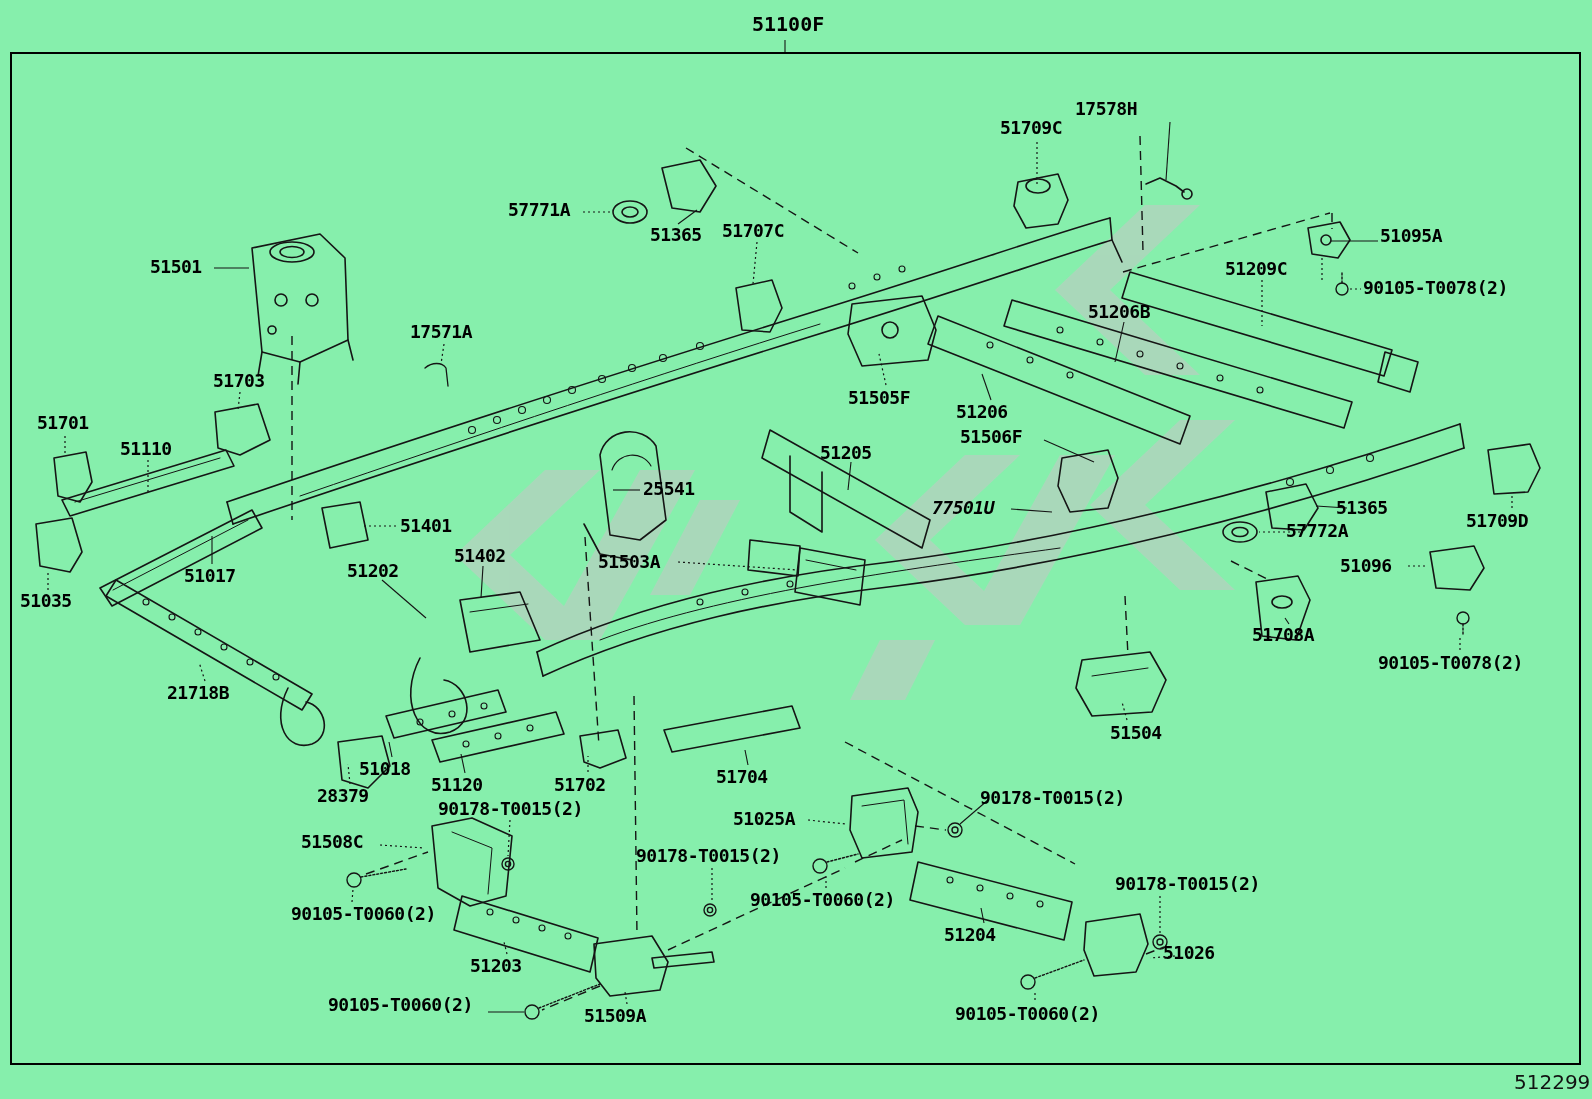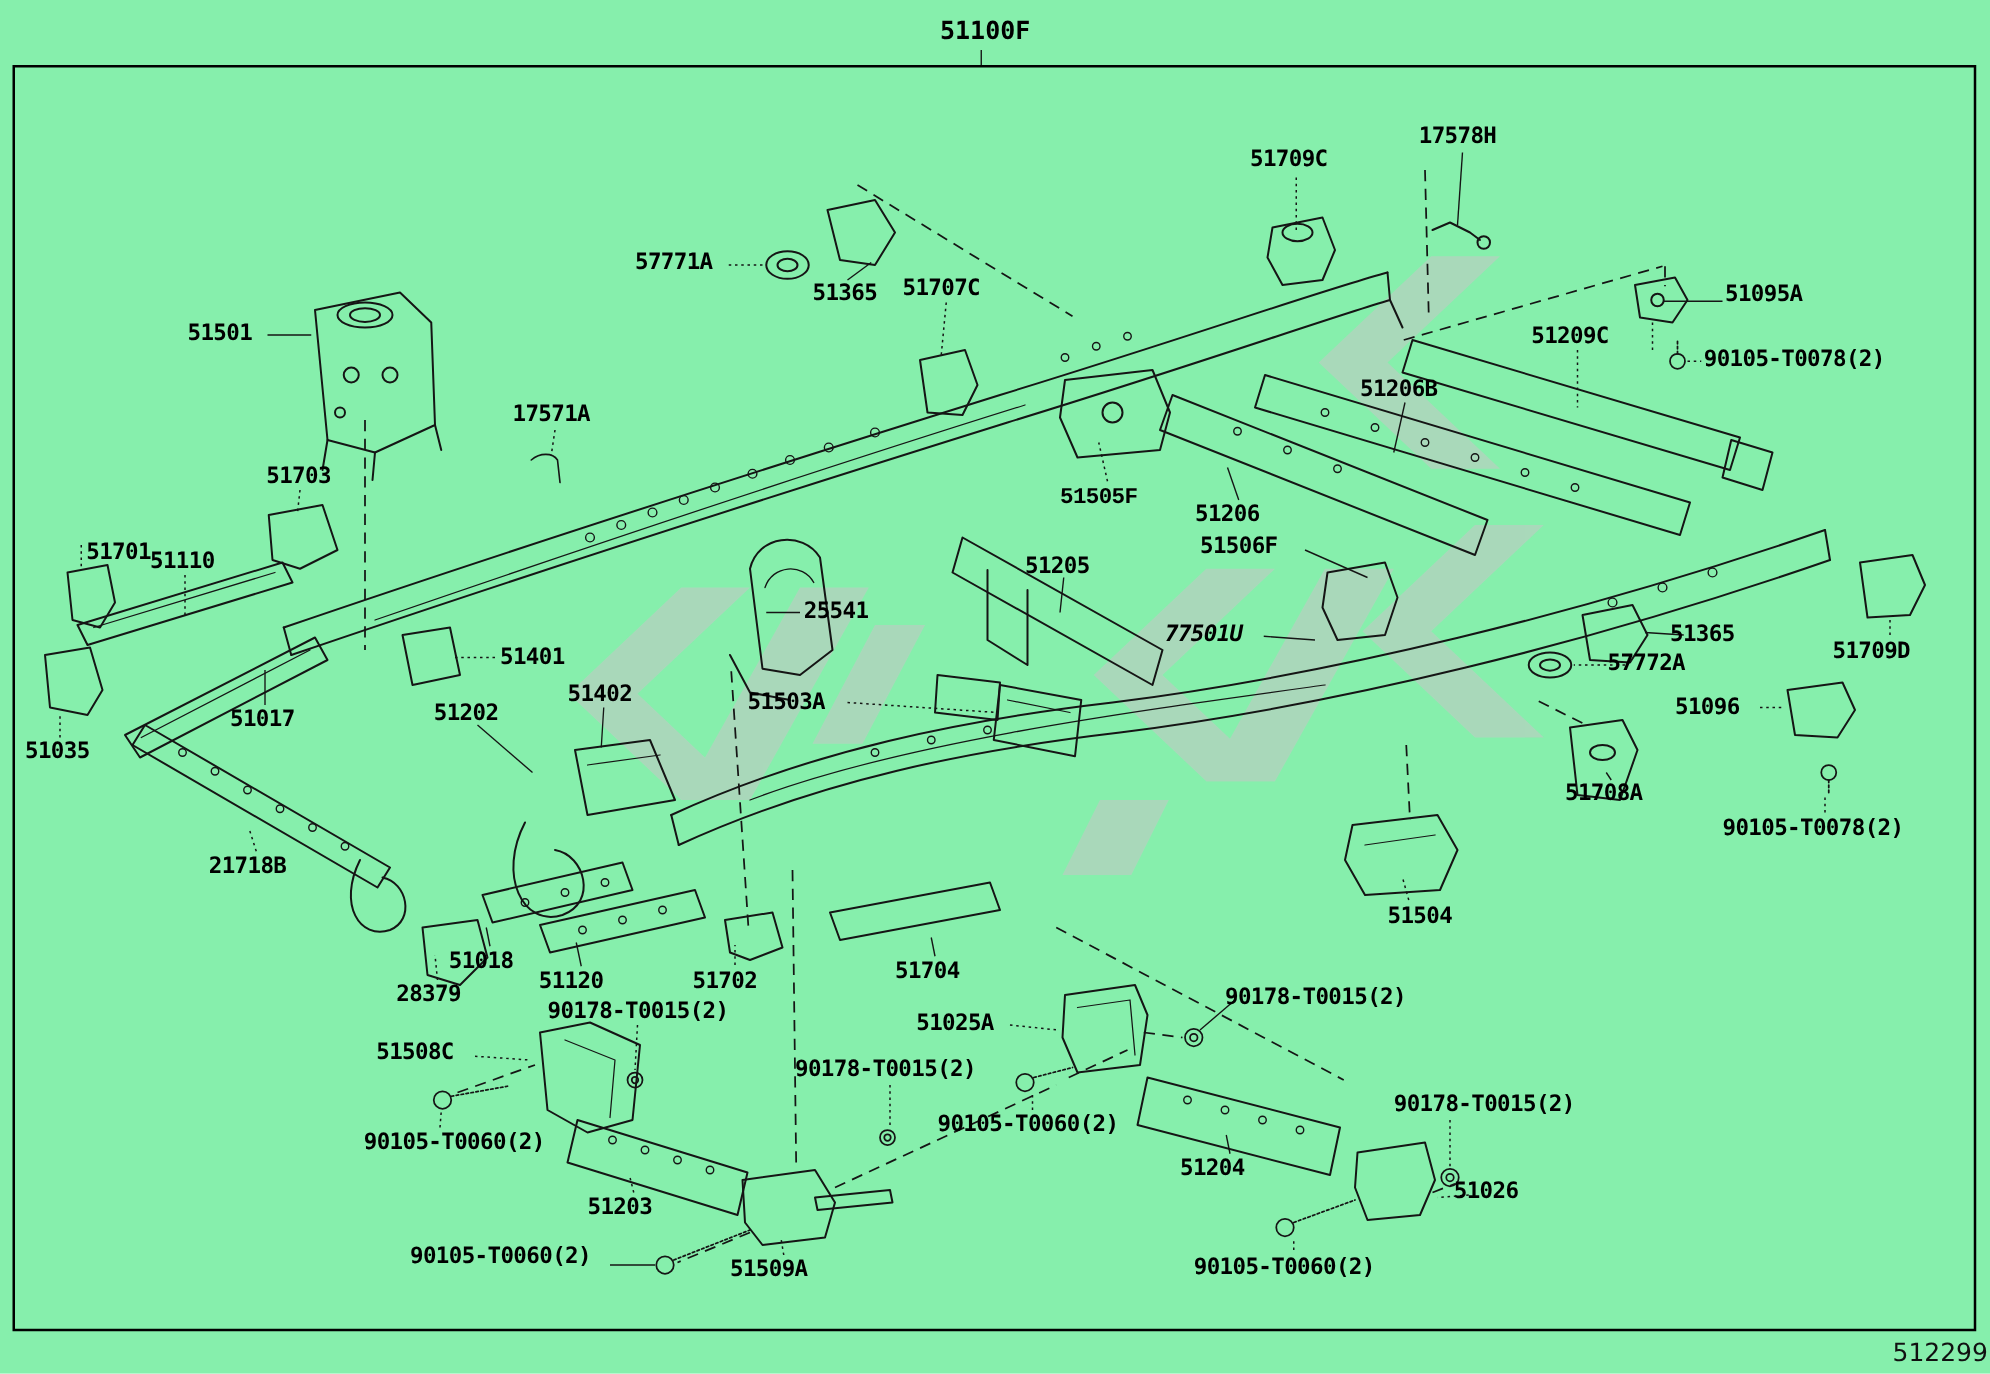--- a/index.html
+++ b/index.html
@@ -300,35 +300,35 @@
       <path d="M915,826 L946,830"></path>
       <path d="M1125,596 L1128,656"></path>
       <path d="M1231,561 L1271,581"></path>
       <path d="M1146,954 L1164,947"></path>
       <path d="M668,950 L845,868"></path>
       <path d="M366,874 L428,852"></path>
     </g>
   </svg>
 
   <div id="labels-layer">
-      <div class="part-label" style="left: 1135px; top: 100px;">17578H</div>
+      <div class="part-label" style="left: 1075px; top: 100px;">17578H</div>
       <div class="part-label" style="left: 1000px; top: 119px;">51709C</div>
       <div class="part-label" style="left: 508px; top: 201px;">57771A</div>
       <div class="part-label" style="left: 650px; top: 226px;">51365</div>
       <div class="part-label" style="left: 722px; top: 222px;">51707C</div>
       <div class="part-label" style="left: 1380px; top: 227px;">51095A</div>
       <div class="part-label" style="left: 150px; top: 258px;">51501</div>
       <div class="part-label" style="left: 1225px; top: 260px;">51209C</div>
       <div class="part-label" style="left: 1363px; top: 279px;">90105-T0078(2)</div>
       <div class="part-label" style="left: 1088px; top: 303px;">51206B</div>
       <div class="part-label" style="left: 410px; top: 323px;">17571A</div>
       <div class="part-label" style="left: 213px; top: 372px;">51703</div>
-      <div class="part-label" style="left: 848px; top: 389px; font-family: Liberation Mono, monospace;">51505F</div>
+      <div class="part-label" style="left: 848px; top: 389px;">51505F</div>
       <div class="part-label" style="left: 956px; top: 403px;">51206</div>
-      <div class="part-label" style="left: 37px; top: 433px; margin-left: 32px;">51701</div>
+      <div class="part-label" style="left: 37px; top: 414px;">51701</div>
       <div class="part-label" style="left: 960px; top: 428px;">51506F</div>
       <div class="part-label" style="left: 120px; top: 440px;">51110</div>
       <div class="part-label" style="left: 820px; top: 444px;">51205</div>
       <div class="part-label" style="left: 932px; top: 499px; font-style: italic;">77501U</div>
       <div class="part-label" style="left: 400px; top: 517px;">51401</div>
       <div class="part-label" style="left: 643px; top: 480px;">25541</div>
       <div class="part-label" style="left: 1336px; top: 499px;">51365</div>
       <div class="part-label" style="left: 1466px; top: 512px;">51709D</div>
       <div class="part-label" style="left: 1286px; top: 522px;">57772A</div>
       <div class="part-label" style="left: 454px; top: 547px;">51402</div>

